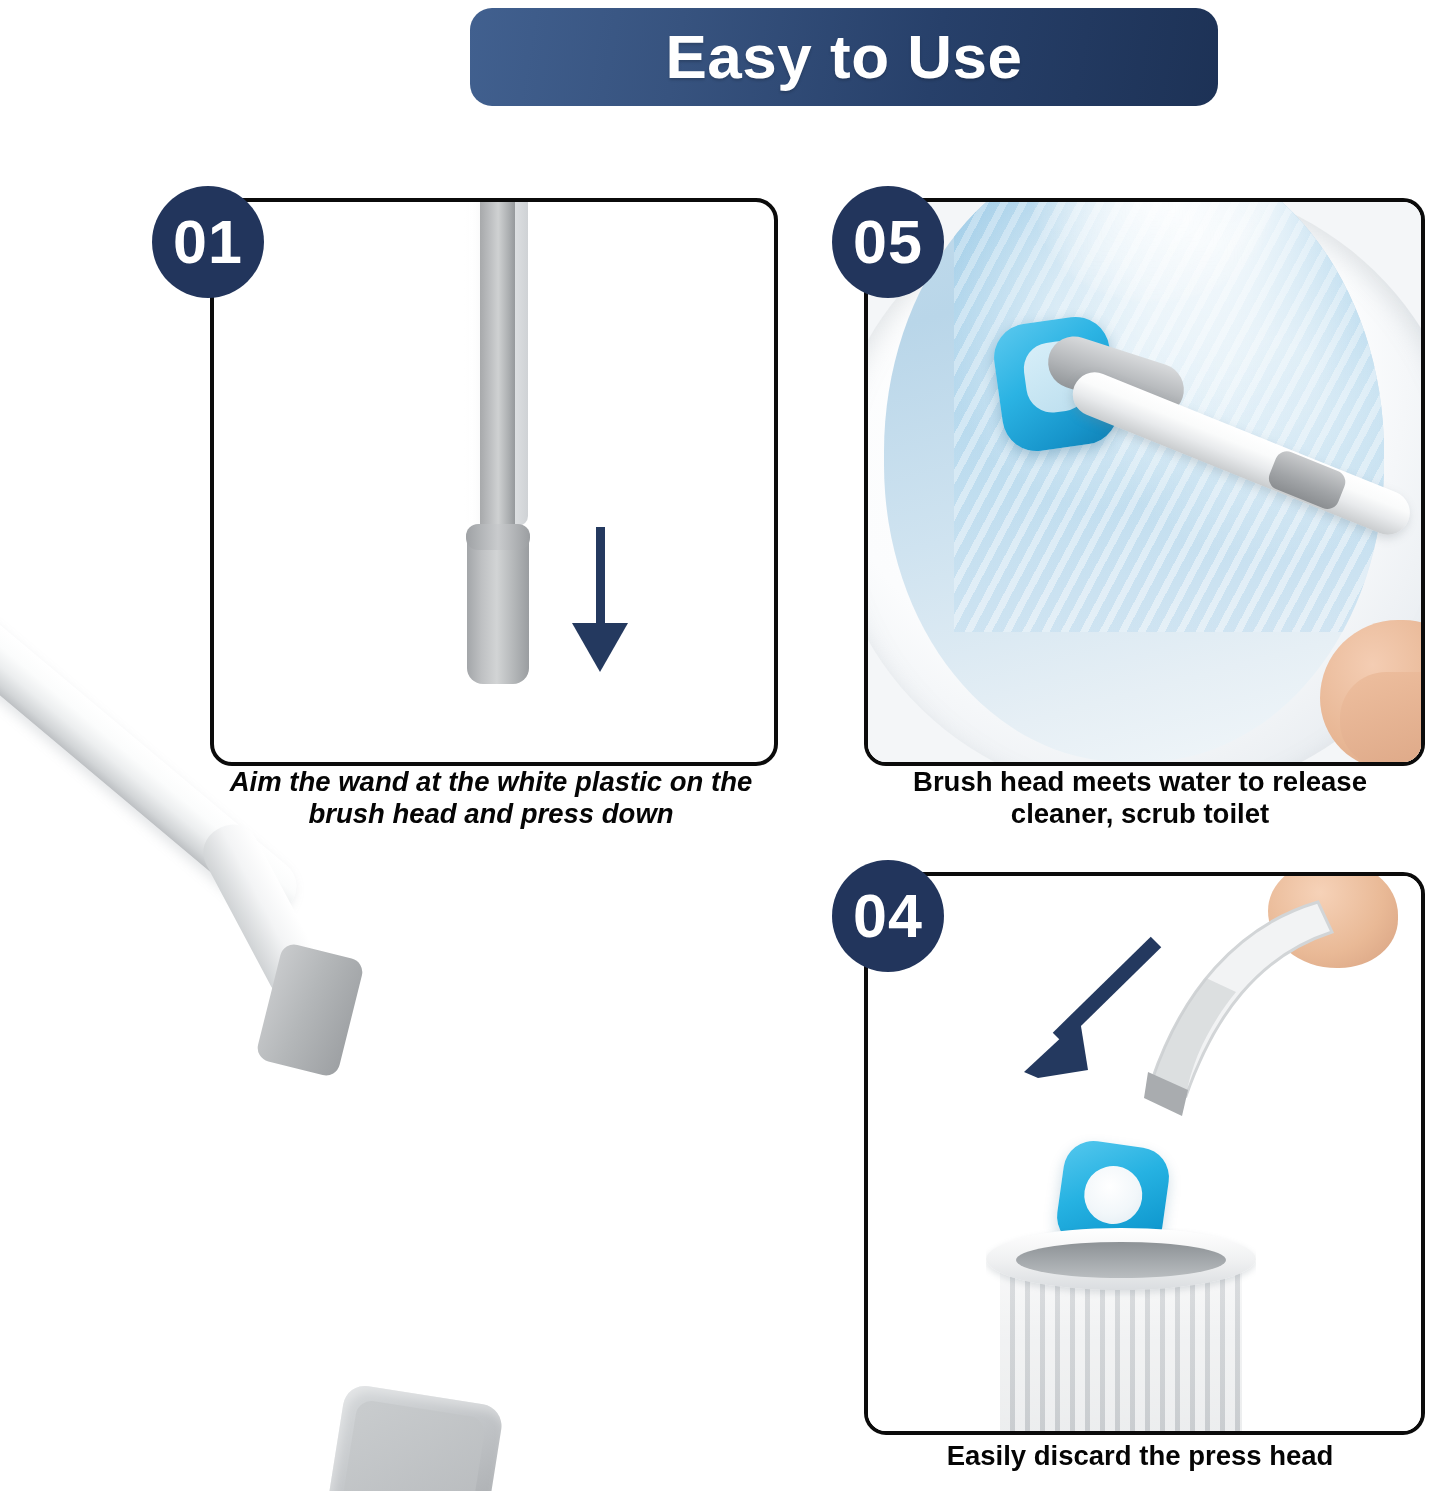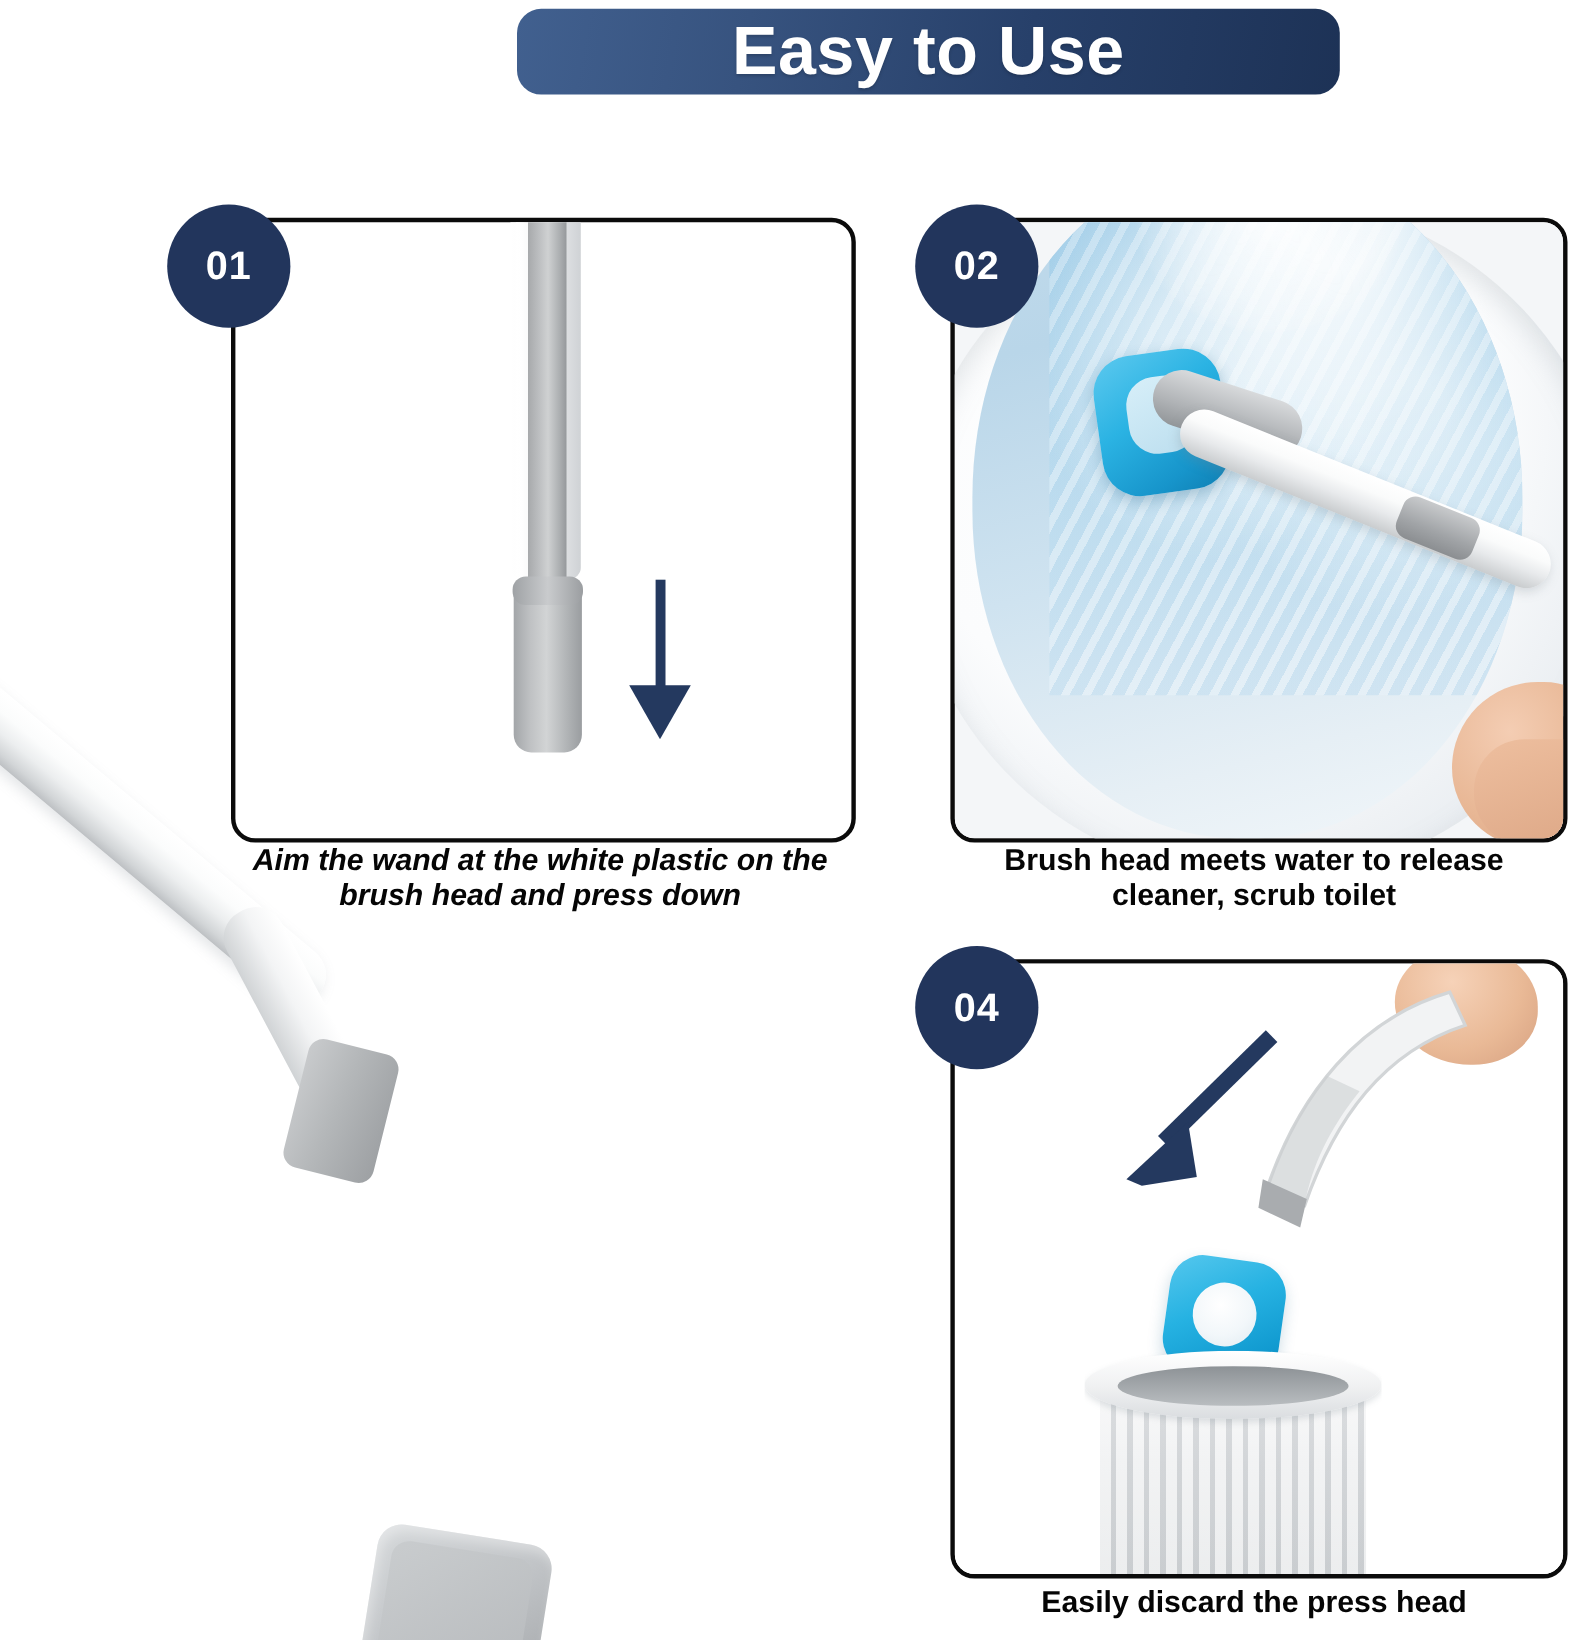--- a/index.html
+++ b/index.html
@@ -1,35 +1,35 @@
 <!DOCTYPE html>
 <html><head>
 <meta charset="utf-8">
 <style>
   html,body{margin:0;padding:0;background:#ffffff;}
   body{width:1431px;height:1491px;position:relative;overflow:hidden;
        font-family:"Liberation Sans","DejaVu Sans",sans-serif;}
 
   
-  .banner{position:absolute;left:470px;top:8px;width:748px;height:78px;
+  .banner{position:absolute;left:470px;top:8px;width:748px;height:98px;
           border-radius:22px;
           background:linear-gradient(100deg,#41608f 0%,#37537f 28%,#27406a 62%,#1d3256 100%);
           display:flex;align-items:center;justify-content:center;}
   .banner-title{color:#ffffff;font-size:62px;font-weight:bold;letter-spacing:0.5px;
                 line-height:1;text-shadow:0 2px 3px rgba(0,0,0,.18);}
 
   
   .panel{position:absolute;border:4px solid #0b0b0b;border-radius:22px;overflow:hidden;background:#fff;}
   .panel.p1{left:210px;top:198px;width:560px;height:560px;}
   .panel.p2{left:864px;top:198px;width:553px;height:560px;}
   .panel.p3{left:864px;top:872px;width:553px;height:555px;}
 
   .badge{position:absolute;width:112px;height:112px;border-radius:50%;
          background:#22355c;display:flex;align-items:center;justify-content:center;z-index:6;}
-  .badge span{color:#fff;font-size:36px;font-weight:bold;letter-spacing:1px;}
+  .badge span{color:#fff;font-size:61px;font-weight:bold;letter-spacing:1px;}
   .badge.b1{left:152px;top:186px;}
   .badge.b2{left:832px;top:186px;}
   .badge.b3{left:832px;top:860px;}
 
   .caption{position:absolute;text-align:center;color:#050505;
            font-size:27.5px;font-weight:bold;line-height:1.17;}
   .cap1{left:208px;top:766px;width:566px;font-style:italic;}
   .cap2{left:860px;top:766px;width:560px;}
   .cap3{left:860px;top:1440px;width:560px;}
 
@@ -190,21 +190,21 @@
     <div class="p2-wandgray"></div>
     <div class="p2-wand">
       <div class="p2-wand-b"></div>
       <div class="p2-wand-g"></div>
     </div>
     <div class="p2-hand"></div>
     <div class="p2-hand2"></div>
   </div>
 </div>
 <div class="badge b2">
-  <span>02</span>
+  <span>05</span>
 </div>
 <div class="caption cap2">Brush head meets water to release cleaner, scrub toilet</div>
 
 <div class="panel p3">
   <div class="p3-stage">
     <div class="p3-hand"></div>
     <svg class="p3-wand" viewBox="0 0 250 250">
       <path d="M232 18 C150 42 95 110 66 196 L100 212 C128 132 172 72 246 48 Z" fill="#f2f3f4" stroke="#d2d5d7" stroke-width="3"></path>
       <path d="M66 196 C78 160 96 124 120 94 L150 108 C124 140 106 176 100 212 Z" fill="#cbced0" opacity=".55"></path>
       <path d="M62 188 L102 206 L96 232 L58 214 Z" fill="#a9acaf"></path>

